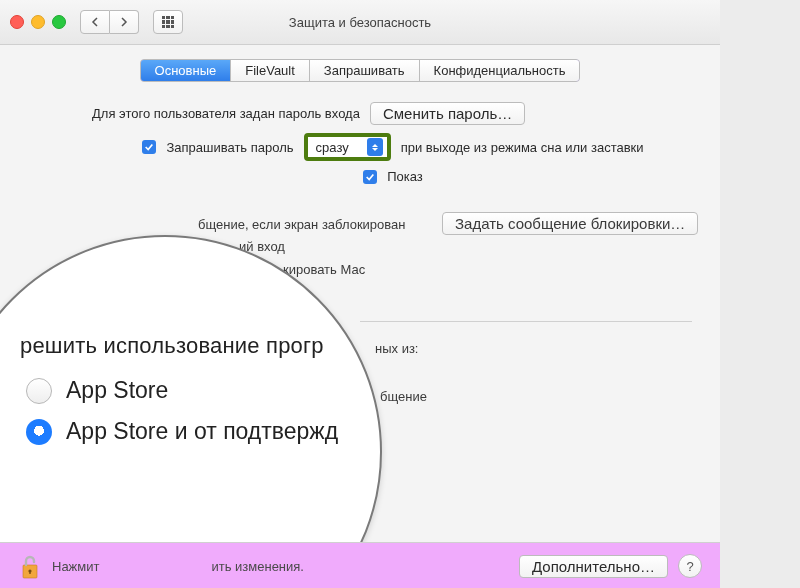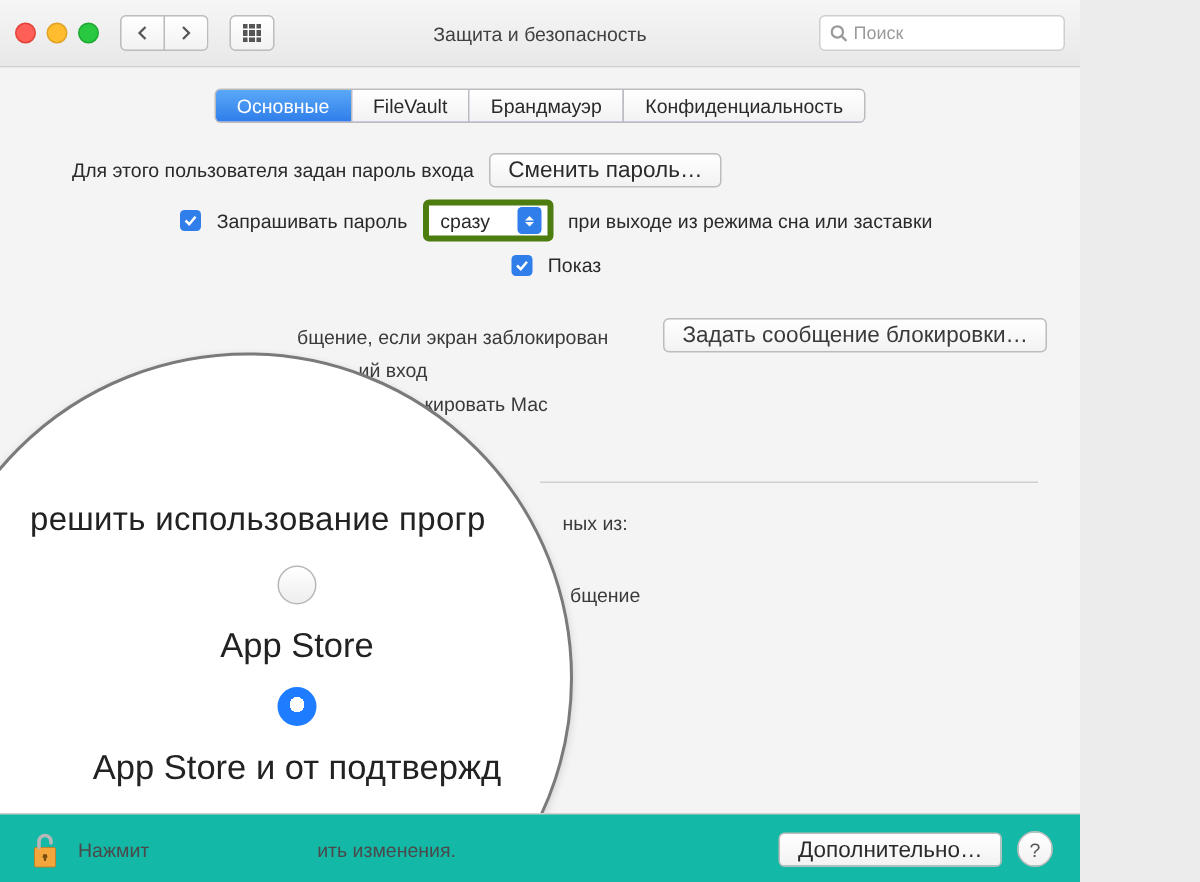--- a/index.html
+++ b/index.html
@@ -21,43 +21,43 @@
   .title{flex:0 0 auto;margin:0 auto;position:absolute;left:0;right:0;text-align:center;font-size:13px;color:#414141;pointer-events:none;}
   .search{margin-left:auto;width:150px;height:22px;background:#fff;border:1px solid #cfcfcf;border-radius:4px;display:flex;align-items:center;padding:0 6px;gap:4px;color:#9a9a9a;font-size:12px;}
   .search svg{width:12px;height:12px;flex:0 0 auto;fill:none;stroke:#9a9a9a;stroke-width:2;}
   
   .body{background:#f4f4f4;height:calc(588px - 44px);position:relative;padding:14px 0 0 0;box-sizing:border-box;}
   .tabs{display:flex;justify-content:center;}
   .tabstrip{display:flex;border:1px solid #bcbcbc;border-radius:4px;overflow:hidden;background:#c4b5fd;}
   .tab{padding:3px 14px;font-size:13px;border-right:1px solid #bcbcbc;background:linear-gradient(#ffffff,#f2f2f2);}
   .tab:last-child{border-right:none;}
   .tab.active{background:linear-gradient(#5aa8f8,#2f7eea);color:#fff;}
-  .content{padding:20px 40px 0 28px;}
+  .content{padding:20px 40px 0 72px;}
   .row{display:flex;align-items:center;gap:10px;margin-bottom:8px;flex-wrap:wrap;}
   .macbtn{background:linear-gradient(#ffffff,#f2f2f2);border:1px solid #bcbcbc;border-radius:4px;padding:2px 12px;font-size:15px;}
   .chk{width:14px;height:14px;border-radius:3px;background:#2f7eea;display:inline-flex;align-items:center;justify-content:center;flex:0 0 auto;}
   .chk svg{width:10px;height:10px;stroke:#fff;stroke-width:2;fill:none;}
   .select{background:#fff;border:4px solid #4d7c0f;border-radius:4px;padding:1px 4px 1px 8px;display:inline-flex;align-items:center;gap:18px;font-size:13px;}
   .sel-arrows{width:16px;height:18px;background:#2f7eea;border-radius:3px;display:flex;flex-direction:column;align-items:center;justify-content:center;gap:1px;}
   .sel-arrows span{width:0;height:0;border-left:3px solid transparent;border-right:3px solid transparent;}
   .sel-arrows .up{border-bottom:3px solid #fff;}
   .sel-arrows .down{border-top:3px solid #fff;}
   .indent{margin-left:34px;justify-content:center;}
   .divider{border-top:1px solid #d0d0d0;margin:20px 0 18px 0;}
   
-  .footer{position:absolute;left:0;right:0;bottom:0;height:46px;border-top:1px solid #d0d0d0;display:flex;align-items:center;padding:0 18px;gap:10px;background:#14b8a6;}
+  .footer{position:absolute;left:0;right:0;bottom:0;height:46px;border-top:1px solid #d0d0d0;display:flex;align-items:center;padding:0 18px;gap:10px;background:#f0abfc;}
   .lock-icon{width:24px;height:28px;flex:0 0 auto;}
   .footer .hint{color:#4a4a4a;font-size:13px;}
   .footer .spacer{flex:1;}
   .helpbtn{width:22px;height:22px;border-radius:50%;background:linear-gradient(#ffffff,#f2f2f2);border:1px solid #bcbcbc;display:flex;align-items:center;justify-content:center;font-size:13px;color:#555;}
   
   .mag{position:absolute;left:-52px;top:190px;width:430px;height:430px;border-radius:50%;border:2px solid #7a7a7a;background:#ffffff;overflow:hidden;box-shadow:0 2px 6px rgba(0,0,0,0.15);}
   .mag-inner{position:absolute;left:70px;top:96px;right:10px;font-size:22px;color:#222;}
   .mag-title{font-size:22px;white-space:nowrap;margin-bottom:18px;letter-spacing:0.2px;}
-  .mag-row{display:flex;align-items:center;gap:14px;margin:14px 0 14px 6px;font-size:23px;white-space:nowrap;flex-direction:column;}
+  .mag-row{display:flex;align-items:center;gap:14px;margin:14px 0 14px 6px;font-size:23px;white-space:nowrap;}
   .radio{width:24px;height:24px;border-radius:50%;border:1px solid #b7b7b7;background:linear-gradient(#fff,#eee);flex:0 0 auto;}
   .radio.sel{width:26px;height:26px;border:none;background:radial-gradient(circle at 50% 45%,#fff 0 5px,#1d7cff 5px 100%);}
   
   .peek{position:absolute;color:#3a3a3a;font-size:13px;}
 </style>
 </head>
 <body>
 <div class="window">
 
   <div class="titlebar">
@@ -85,35 +85,28 @@
           <span></span>
           <span></span>
           <span></span>
           <span></span>
           <span></span>
           <span></span>
           <span></span>
         </div>
     </div>
     <div class="title">Защита и безопасность</div>
-    <div class="search">
-      <svg viewBox="0 0 16 16">
-          <circle cx="7" cy="7" r="5"></circle>
-          <line x1="11" y1="11" x2="15" y2="15"></line>
-        </svg>
-      <span>Поиск</span>
-    </div>
   </div>
 
   <div class="body">
     <div class="tabs">
       <div class="tabstrip">
         <div class="tab active">Основные</div>
         <div class="tab">FileVault</div>
-        <div class="tab">Брандмауэр</div>
+        <div class="tab">Запрашивать</div>
         <div class="tab">Конфиденциальность</div>
       </div>
     </div>
 
     <div class="content">
       <div class="row" style="margin-left:20px;">
         <span>Для этого пользователя задан пароль входа</span>
         <span class="macbtn">Сменить пароль…</span>
       </div>
       <div class="row indent">

